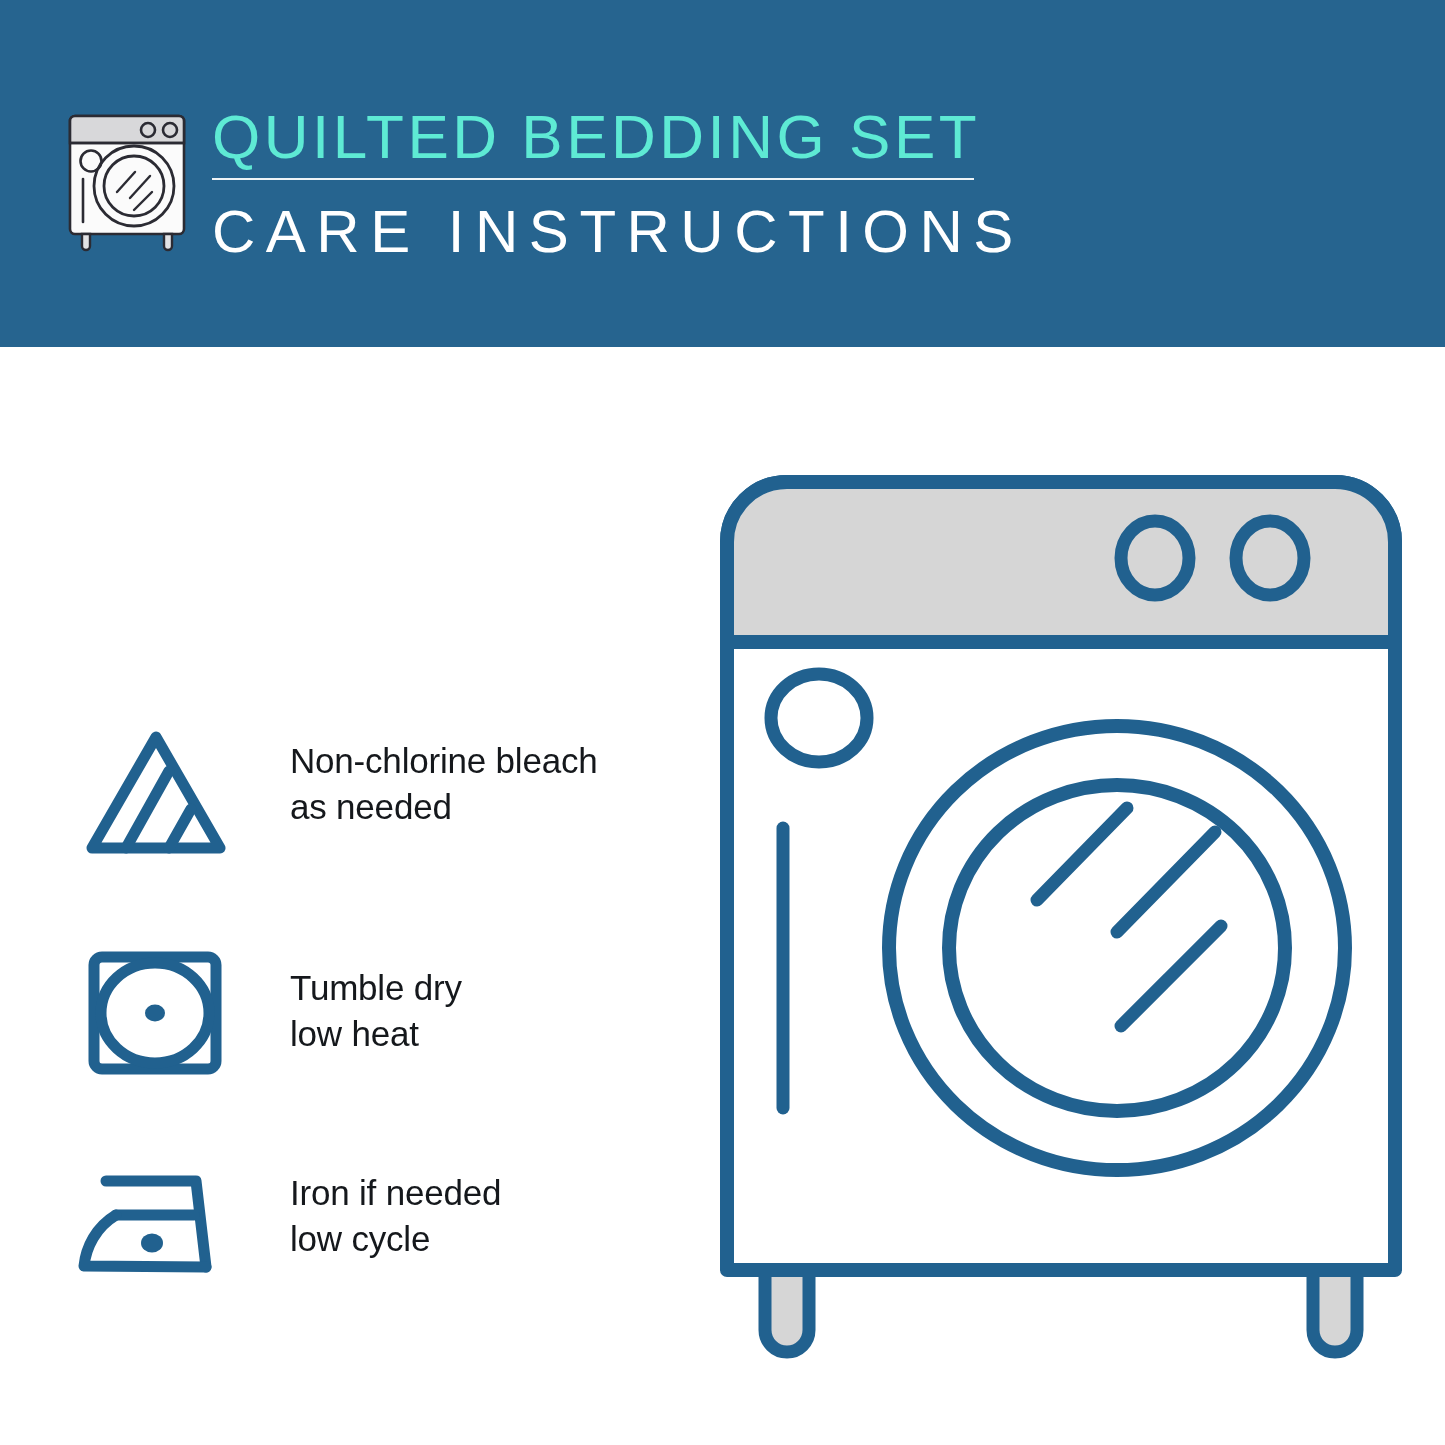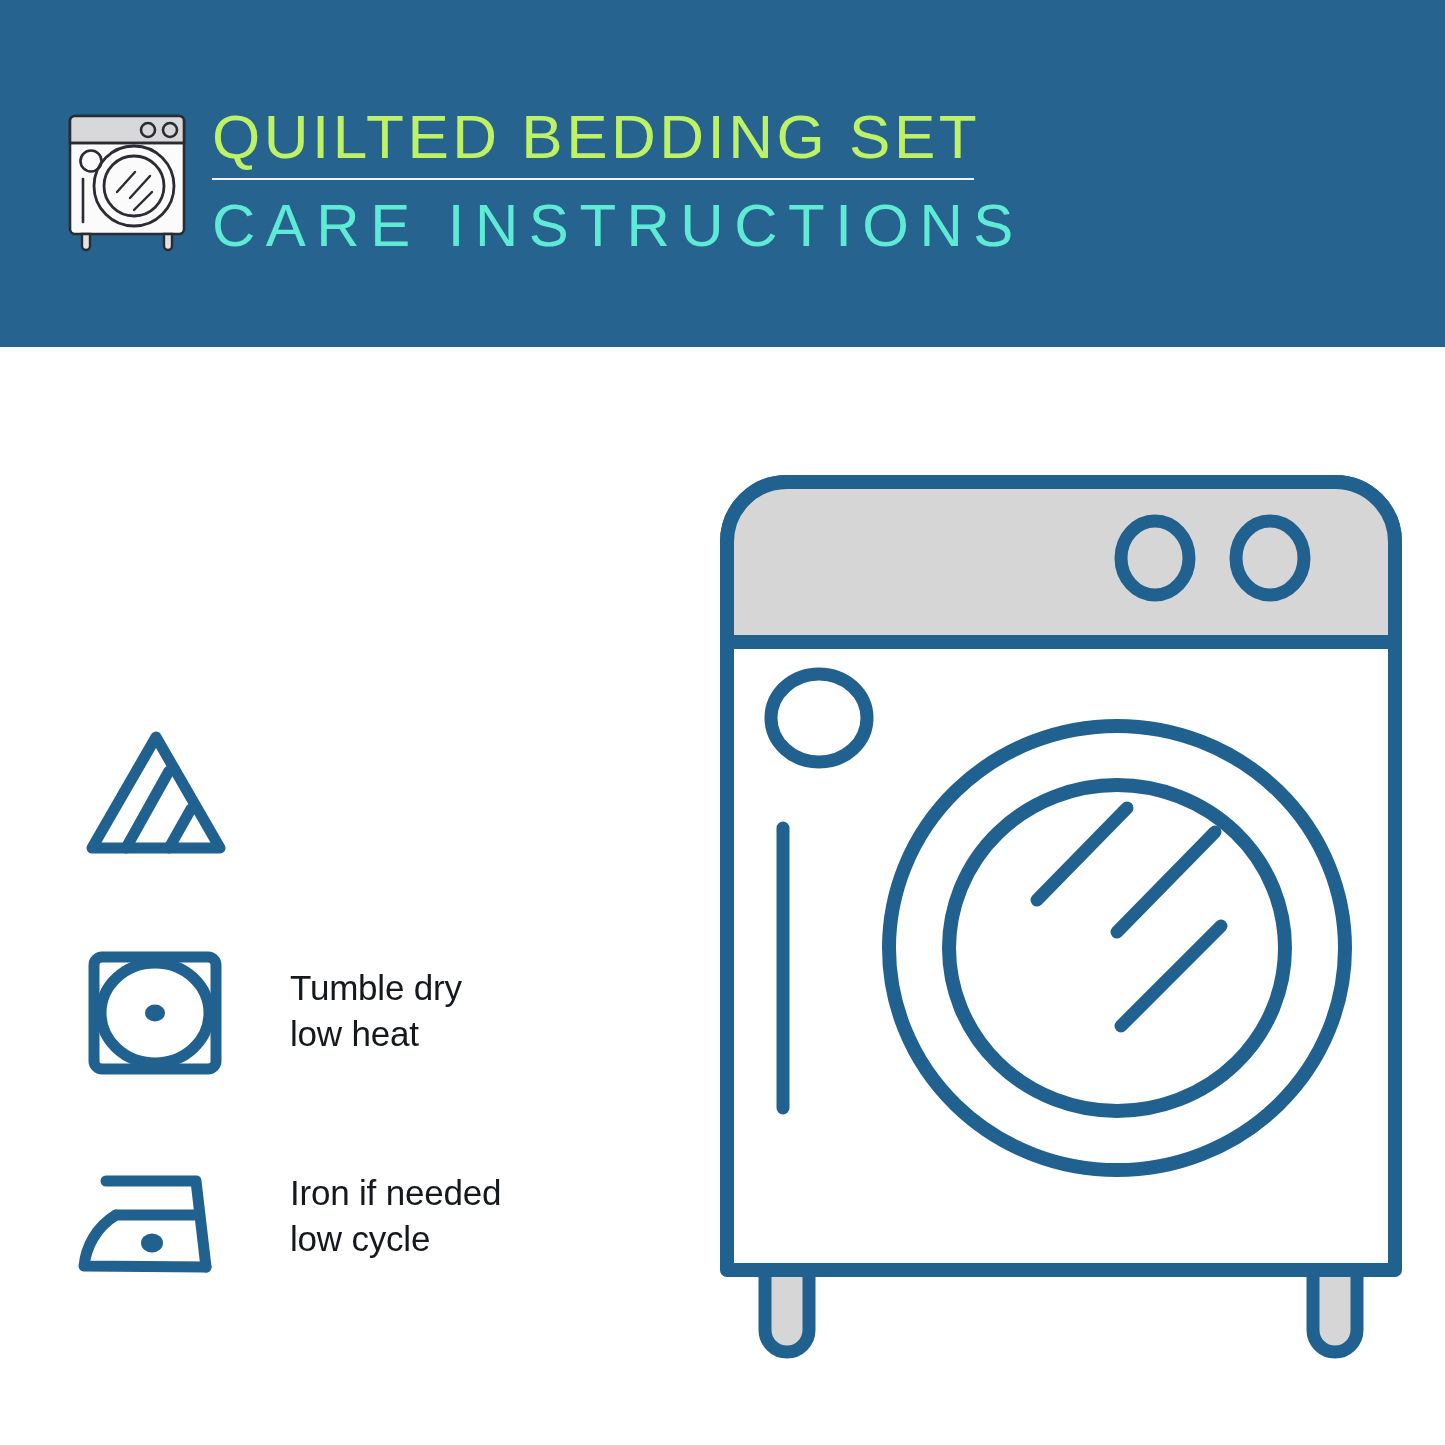--- a/index.html
+++ b/index.html
@@ -37,37 +37,37 @@
   #header-text-block {
     position: absolute;
     left: 212px;
     top: 104px;
     width: 800px;
   }
   #title-main {
     font-size: 62px;
     font-weight: 300;
     letter-spacing: 3.5px;
-    color: #bef264;
+    color: #5eead4;
     line-height: 1.06;
     white-space: nowrap;
   }
   #title-rule {
     margin-top: 8px;
     width: 762px;
     height: 2px;
     background: #ffffff;
     opacity: 0.92;
   }
   #title-sub {
-    margin-top: 14px;
+    margin-top: 20px;
     font-size: 60px;
     font-weight: 300;
     letter-spacing: 10.5px;
-    color: #5eead4;
+    color: #ffffff;
     line-height: 1.08;
     white-space: nowrap;
   }
 
   
   #care-list {
     position: absolute;
     left: 0;
     top: 470px;
     width: 700px;
@@ -168,20 +168,22 @@
         <svg viewBox="0 0 175 175" width="175" height="175" aria-hidden="true">
           <g fill="none" stroke="#21618f" stroke-width="11" stroke-linecap="round" stroke-linejoin="round">
 
             <path d="M88 22 L152 133 L24 133 Z"></path>
 
             <path d="M101 56 L58 133"></path>
             <path d="M123 94 L101 133"></path>
           </g>
         </svg>
       </div>
+      <div class="care-label">Non-chlorine bleach
+as needed</div>
     </div>
 
     <div class="care-row r3">
       <div class="care-symbol">
         <svg viewBox="0 0 175 175" width="175" height="175" aria-hidden="true">
           <g fill="none" stroke="#21618f" stroke-width="11" stroke-linejoin="round">
             <rect x="26" y="32" width="122" height="112" rx="8"></rect>
             <ellipse cx="87" cy="88" rx="54" ry="50"></ellipse>
           </g>
           <ellipse cx="87" cy="88" rx="10" ry="8.5" fill="#21618f"></ellipse>

